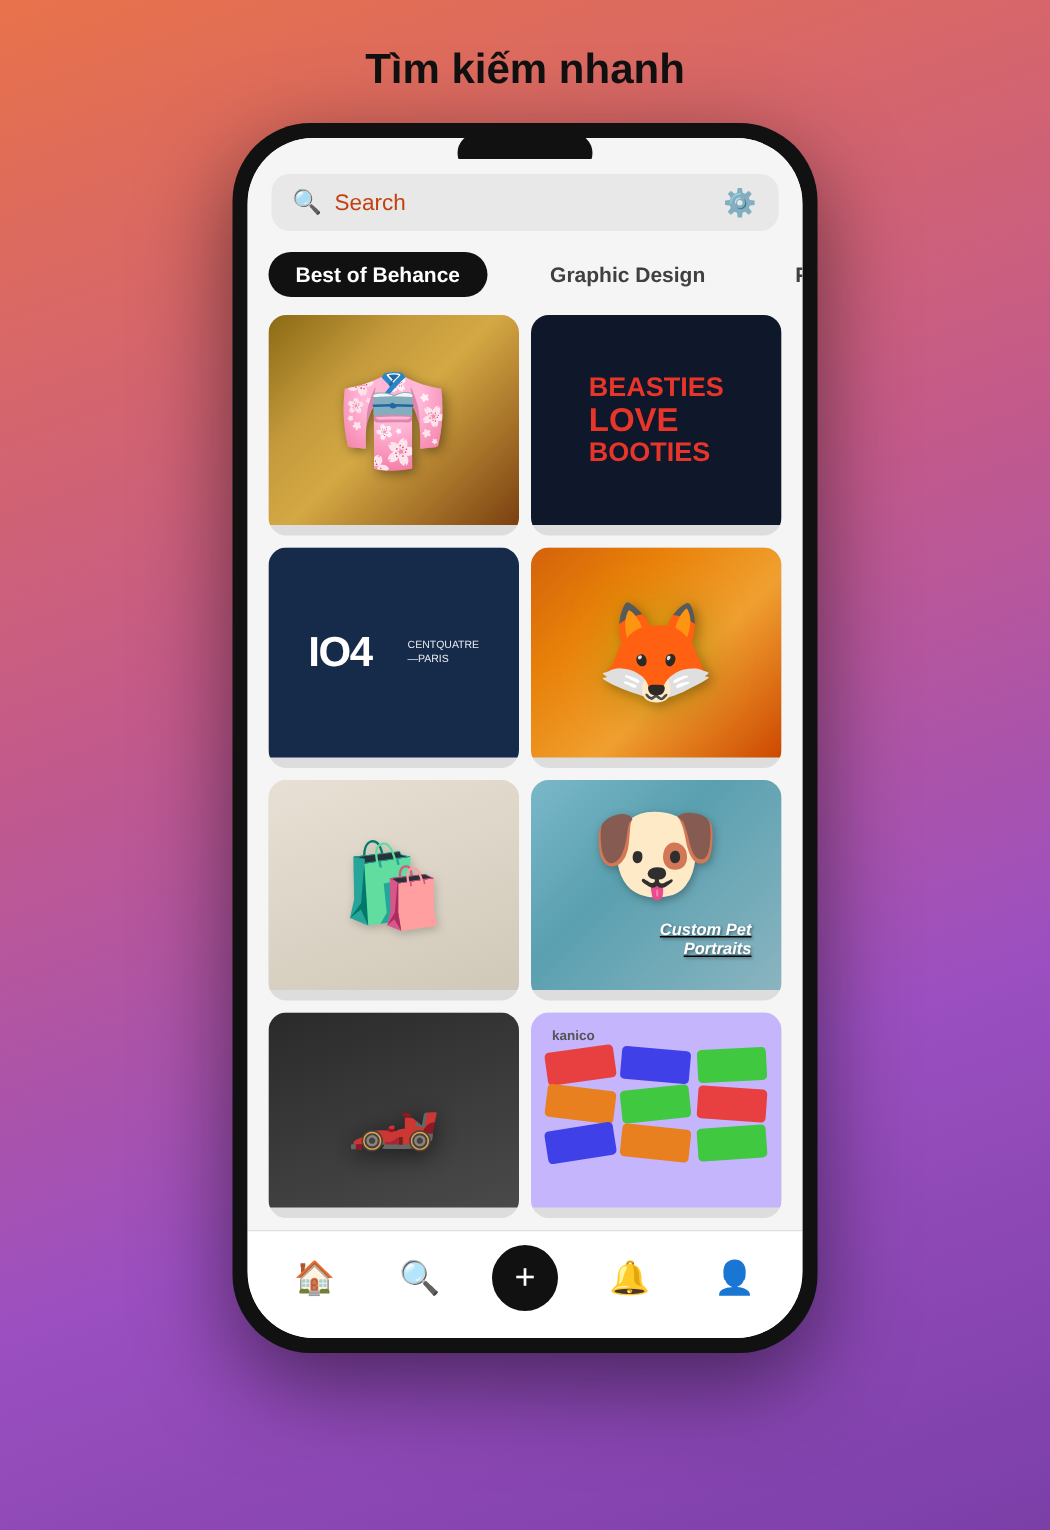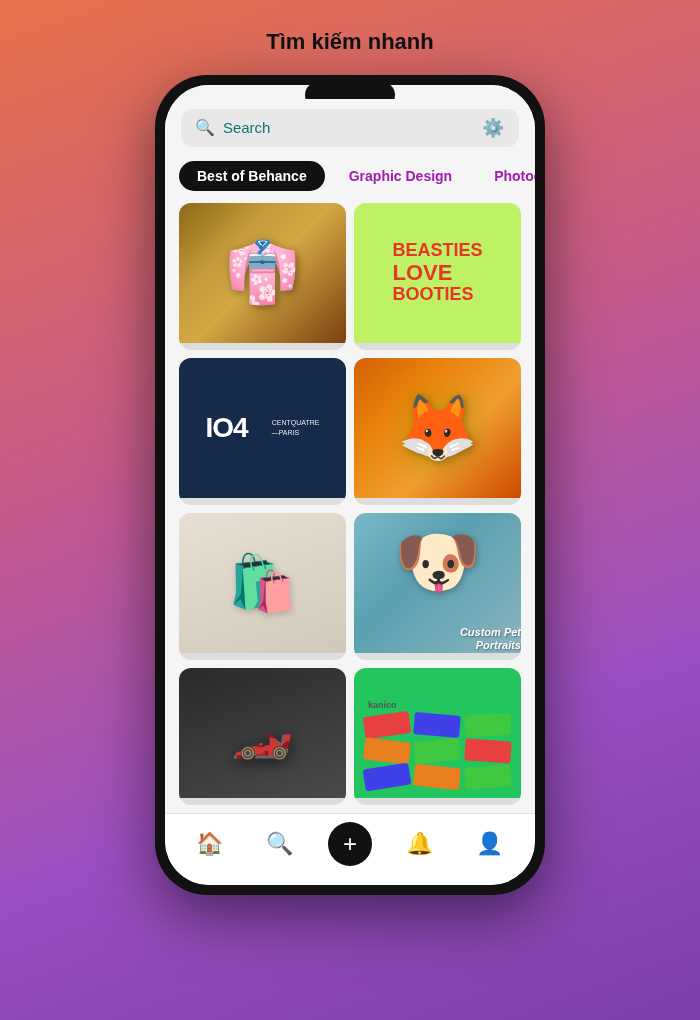--- a/index.html
+++ b/index.html
@@ -16,21 +16,21 @@
       overflow: hidden;
     }
 
     .top-text {
       text-align: center;
       padding: 28px 20px 18px;
       color: #1a1a1a;
     }
 
     .top-text h1 {
-      font-size: 22px;
+      font-size: 28px;
       font-weight: 800;
       line-height: 1.3;
       color: #111;
     }
 
     
     .phone {
       width: 390px;
       height: 820px;
       background: #111;
@@ -88,35 +88,35 @@
       align-items: center;
       gap: 8px;
     }
 
     .search-icon-svg {
       color: #999;
       font-size: 16px;
     }
 
     .search-placeholder {
-      color: #0f766e;
+      color: #c2410c;
       font-size: 15px;
     }
 
     .filter-icon {
       color: #555;
       font-size: 18px;
     }
 
     
     .category-tabs {
       display: flex;
       align-items: center;
       padding: 8px 14px;
-      gap: 6px;
+      gap: 24px;
       background: #f5f5f5;
       overflow-x: hidden;
     }
 
     .tab-pill {
       padding: 7px 18px;
       border-radius: 24px;
       font-size: 14px;
       font-weight: 600;
       white-space: nowrap;
@@ -124,21 +124,21 @@
       cursor: pointer;
     }
 
     .tab-pill.active {
       background: #111;
       color: #fff;
     }
 
     .tab-pill.inactive {
       background: transparent;
-      color: #a21caf;
+      color: #404040;
     }
 
     
     .image-grid {
       flex: 1;
       padding: 4px 14px 8px;
       display: grid;
       grid-template-columns: 1fr 1fr;
       gap: 8px;
       overflow: hidden;
@@ -161,21 +161,21 @@
       justify-content: center;
     }
 
     .art-1::after {
       content: '👘';
       font-size: 60px;
       filter: drop-shadow(2px 2px 4px rgba(0,0,0,0.4));
     }
 
     .art-2 {
-      background: #bef264;
+      background: #0f172a;
       height: 140px;
       display: flex;
       align-items: center;
       justify-content: center;
       padding: 10px;
     }
 
     .art-2-content {
       text-align: left;
     }
@@ -262,22 +262,23 @@
       font-size: 55px;
       filter: drop-shadow(1px 2px 3px rgba(0,0,0,0.2));
     }
 
     .art-6 {
       background: linear-gradient(135deg, #7ab8c8 0%, #5aa0b0 40%, #8ab4c0 100%);
       height: 140px;
       display: flex;
       align-items: flex-end;
       justify-content: flex-end;
-      padding: 0;
+      padding: 20px;
       position: relative;
+      text-decoration: underline;
     }
 
     .art-6::before {
       content: '🐶';
       font-size: 70px;
       position: absolute;
       top: 8px;
       left: 50%;
       transform: translateX(-50%);
       filter: drop-shadow(1px 2px 3px rgba(0,0,0,0.3));
@@ -302,24 +303,24 @@
       justify-content: center;
     }
 
     .art-7::after {
       content: '🏎️';
       font-size: 50px;
       filter: drop-shadow(0 3px 8px rgba(0,0,0,0.6)) grayscale(0.3);
     }
 
     .art-8 {
-      background: #22c55e;
+      background: #c4b5fd;
       height: 130px;
       display: flex;
-      align-items: flex-end;
+      align-items: flex-start;
       justify-content: center;
       padding: 10px;
     }
 
     .art-8-shapes {
       display: grid;
       grid-template-columns: repeat(3, 1fr);
       gap: 4px;
       width: 100%;
     }

